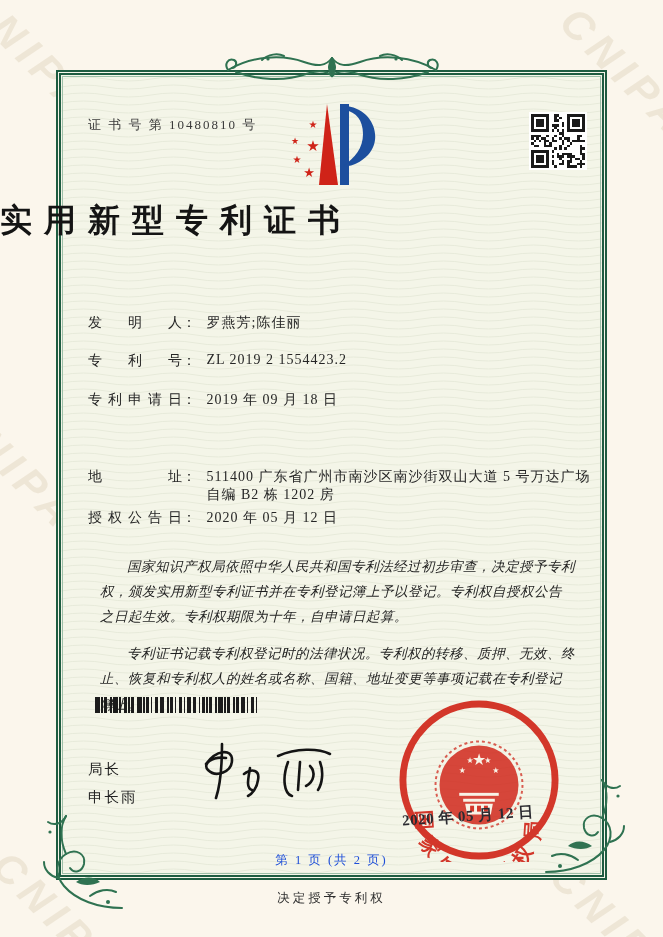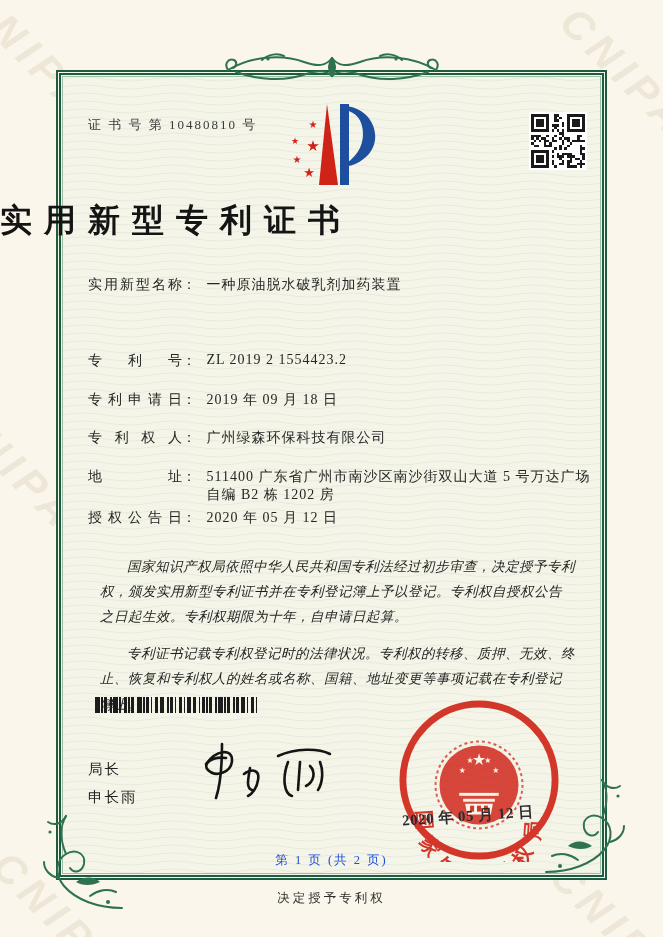--- a/index.html
+++ b/index.html
@@ -358,40 +358,36 @@
         <rect x="9" y="20" width="1" height="1" fill="#1a1a1a"></rect>
         <rect x="14" y="20" width="1" height="1" fill="#1a1a1a"></rect>
         <rect x="15" y="20" width="1" height="1" fill="#1a1a1a"></rect>
         <rect x="16" y="20" width="1" height="1" fill="#1a1a1a"></rect>
         <rect x="17" y="20" width="1" height="1" fill="#1a1a1a"></rect>
         <rect x="19" y="20" width="1" height="1" fill="#1a1a1a"></rect>
       </svg>
 
     <h1 class="title">实用新型专利证书</h1>
 
-    <div class="row" style="top:276px">
-      <span class="flabel">实用新型名称</span><span class="colon">：</span>
-      <span class="fvalue">一种原油脱水破乳剂加药装置</span>
-    </div>
-
+
+    <div class="row" style="top:314px">
+      <span class="flabel">发明人</span><span class="colon">：</span>
+      <span class="fvalue">罗燕芳;陈佳丽</span>
+    </div>
 
     <div class="row" style="top:352px">
       <span class="flabel">专利号</span><span class="colon">：</span>
       <span class="fvalue">ZL 2019 2 1554423.2</span>
     </div>
 
     <div class="row" style="top:391px">
       <span class="flabel">专利申请日</span><span class="colon">：</span>
       <span class="fvalue">2019 年 09 月 18 日</span>
     </div>
 
-    <div class="row" style="top:429px">
-      <span class="flabel">专利权人</span><span class="colon">：</span>
-      <span class="fvalue">广州绿森环保科技有限公司</span>
-    </div>
 
     <div class="row" style="top:468px">
       <span class="flabel">地址</span><span class="colon">：</span>
       <span class="fvalue"><span>511400 广东省广州市南沙区南沙街双山大道 5 号万达广场</span><br>
       <span>自编 B2 栋 1202 房</span></span>
     </div>
 
     <div class="row" style="top:509px">
       <span class="flabel">授权公告日</span><span class="colon">：</span>
       <span class="fvalue">2020 年 05 月 12 日</span>

